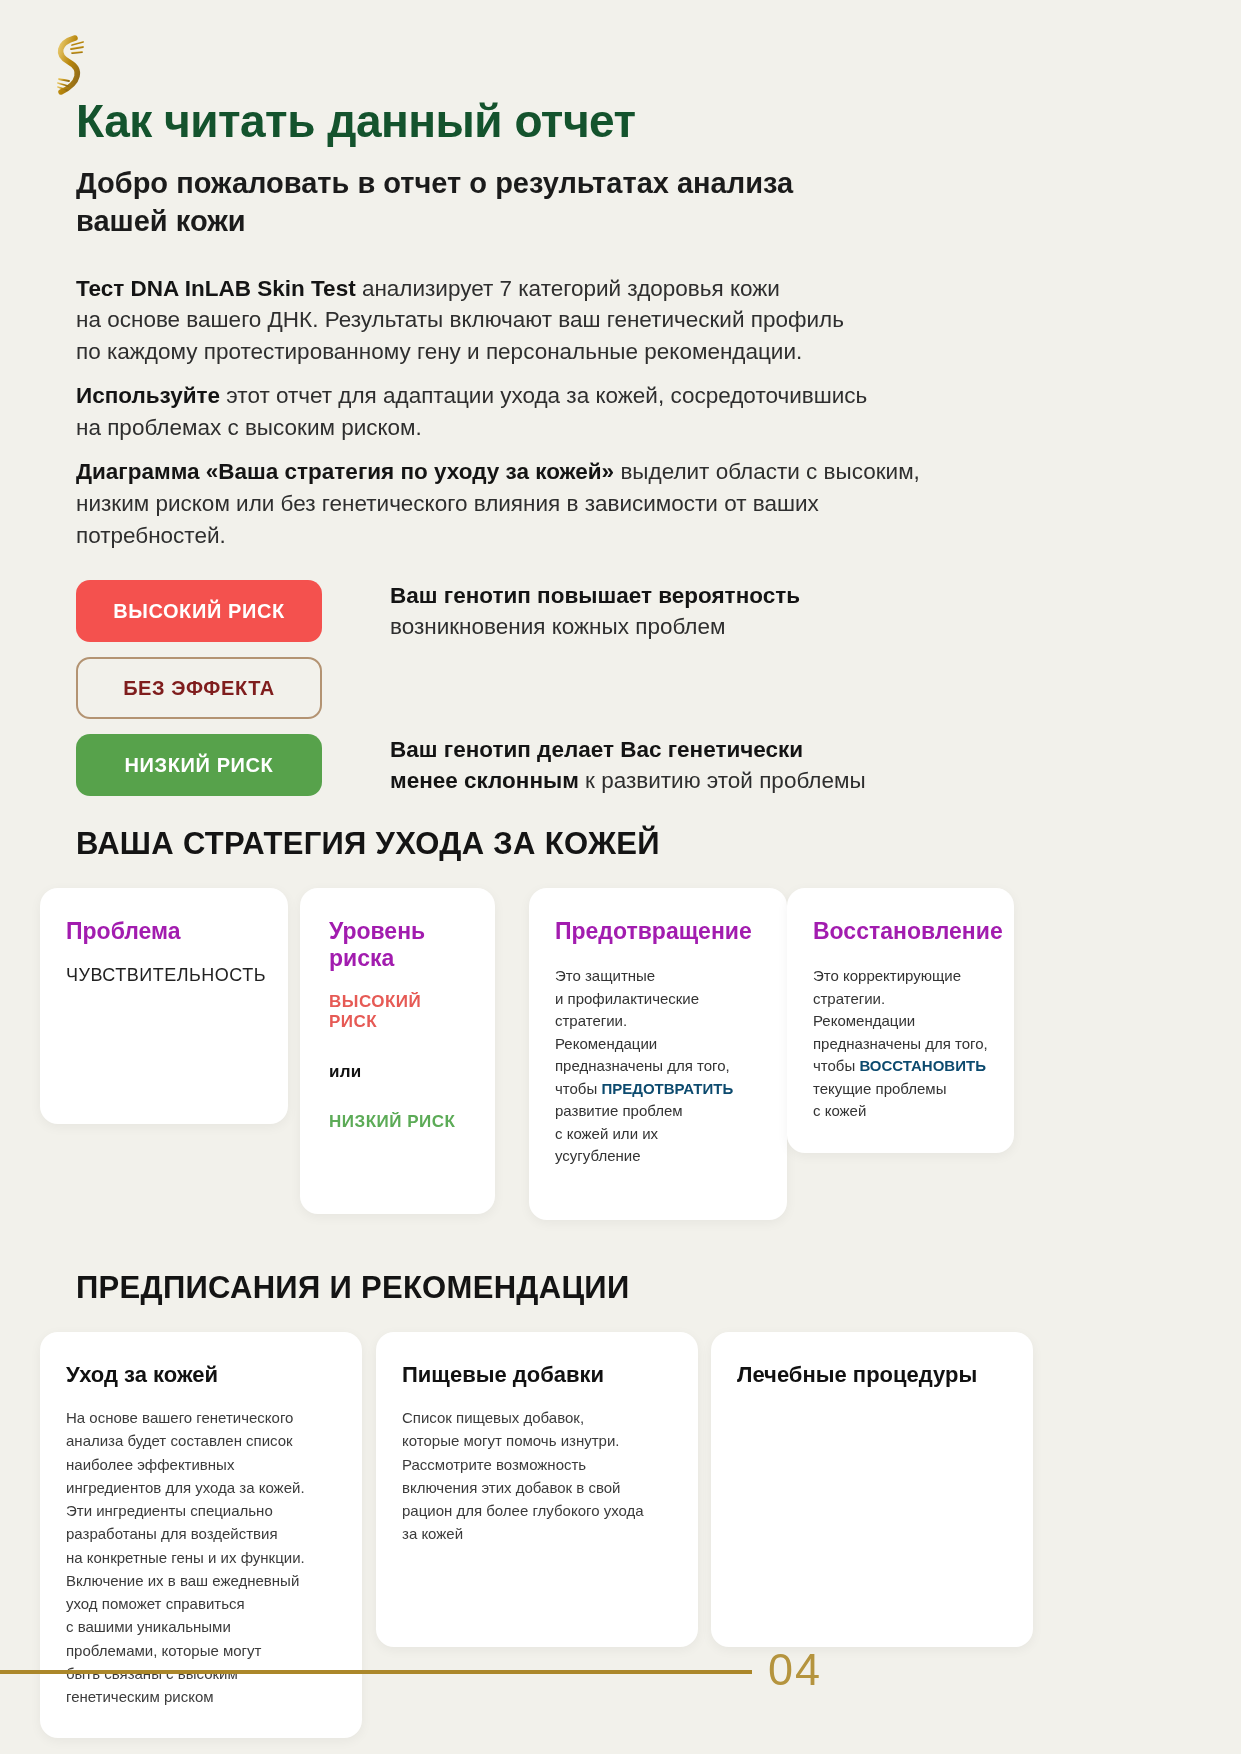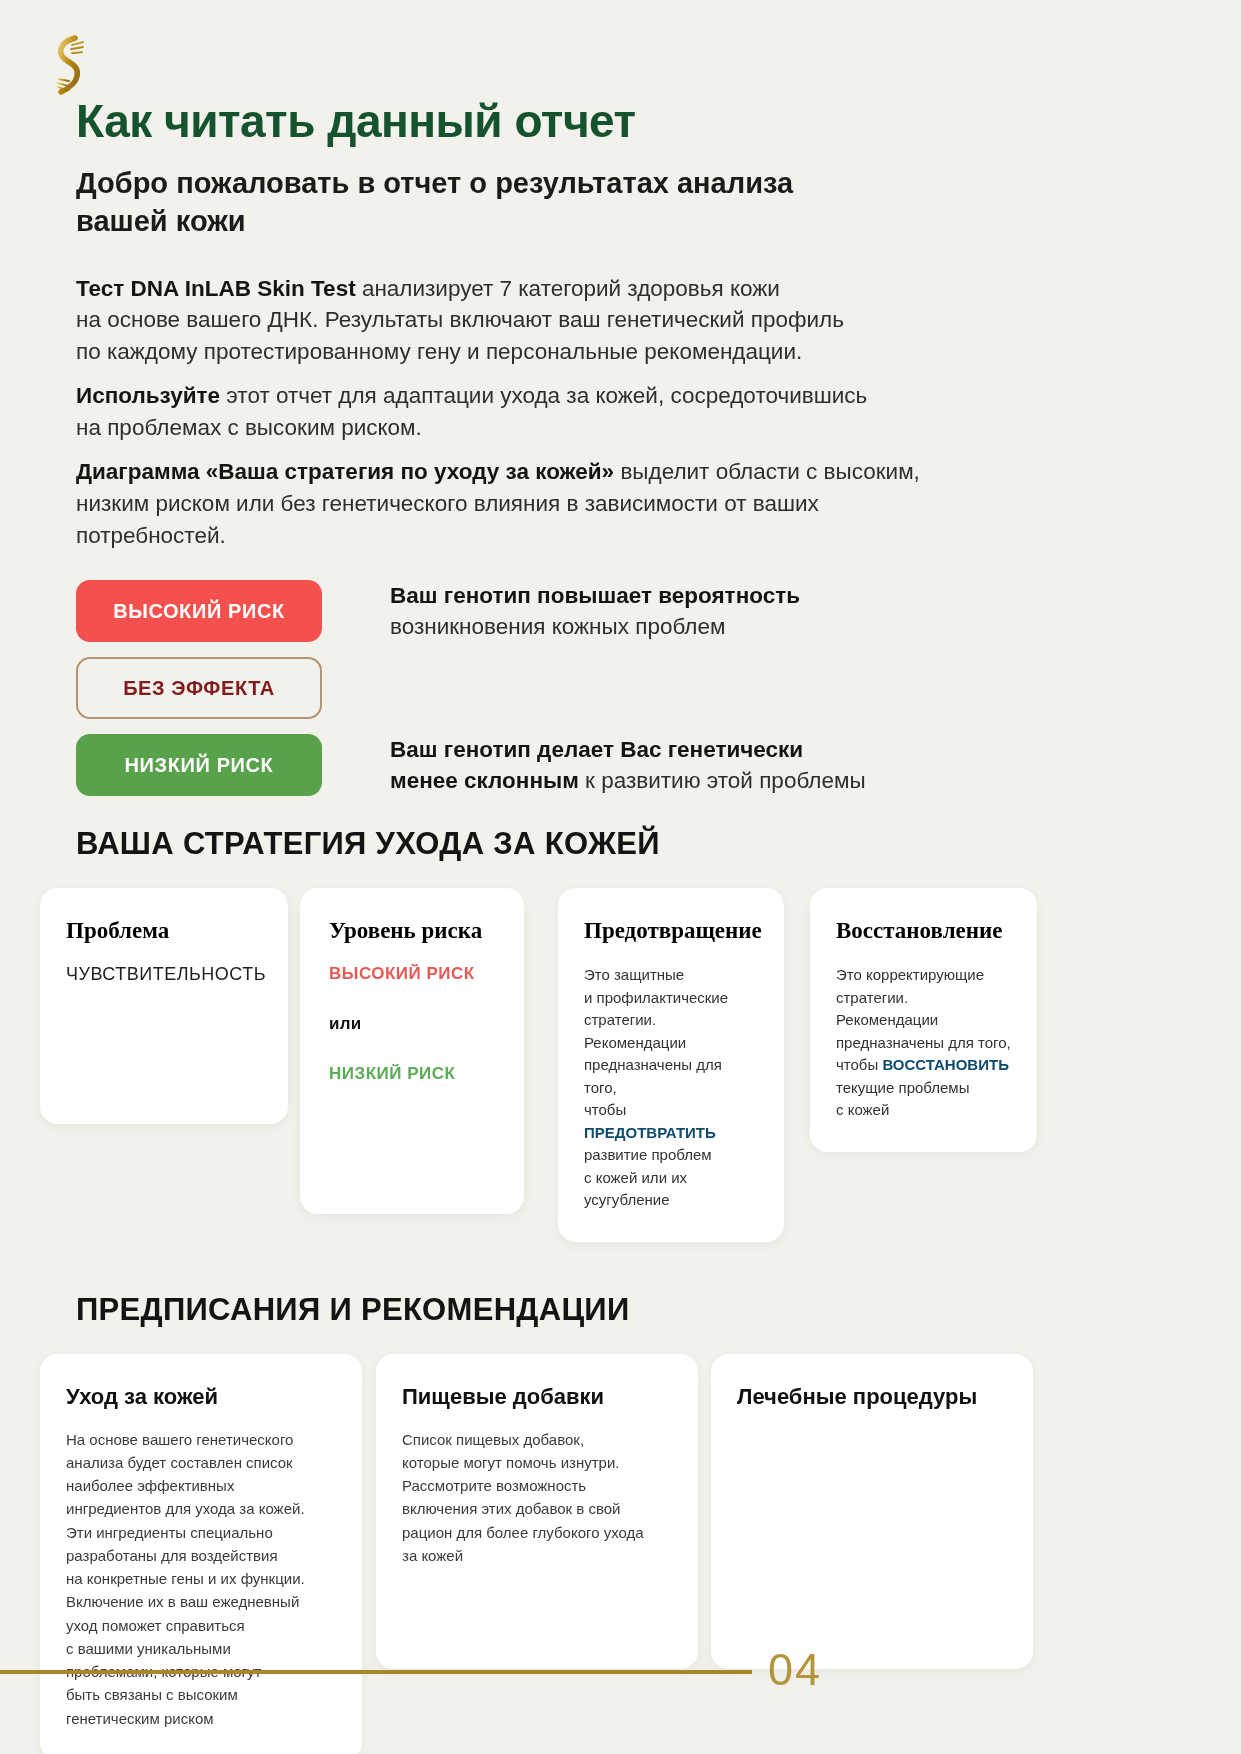--- a/index.html
+++ b/index.html
@@ -52,25 +52,25 @@
   .section-heading.strategy { margin-top:30px; }
   .section-heading.recs { margin-top:50px; }
 
   .cards-row { display:flex; align-items:flex-start; margin-left:-36px; margin-top:26px; }
   .card {
     background:#ffffff; border-radius:18px;
     box-shadow:0 3px 12px rgba(0,0,0,0.05);
     padding:30px 26px;
   }
   .s-card-1 { width:248px; min-height:236px; margin-right:12px; }
-  .s-card-2 { width:224px; min-height:326px; margin-right:34px;padding-left:29px; }
-  .s-card-3 { width:226px; min-height:332px; margin-right:26px; }
+  .s-card-2 { width:195px; min-height:326px; margin-right:34px;padding-left:29px; }
+  .s-card-3 { width:258px; min-height:332px; }
   .s-card-4 { width:227px; min-height:236px; }
 
-  .card-title { font-size:23px; font-weight:800; color:#000000; margin-bottom:20px;font-family:Liberation Serif, serif; }
+  .card-title { font-size:23px; font-weight:800; color:#a21caf; margin-bottom:20px; }
   .card-value { font-size:18px; letter-spacing:0.5px; color:#222222; }
   .risk-line { font-size:17px; font-weight:700; letter-spacing:0.5px; margin-bottom:30px; }
   .risk-line.high-txt { color:#e65a55; }
   .risk-line.or-txt { color:#111111; letter-spacing:0.2px; }
   .risk-line.low-txt { color:#5cab57; margin-bottom:0; }
   .card-body { font-size:15px; line-height:1.5; color:#333333; white-space:pre-line; }
   .card-body b { color:#0c4a6e;text-align:right; }
 
   .r-card { width:322px; min-height:315px; }
   .r-card-1 { margin-right:14px; }

